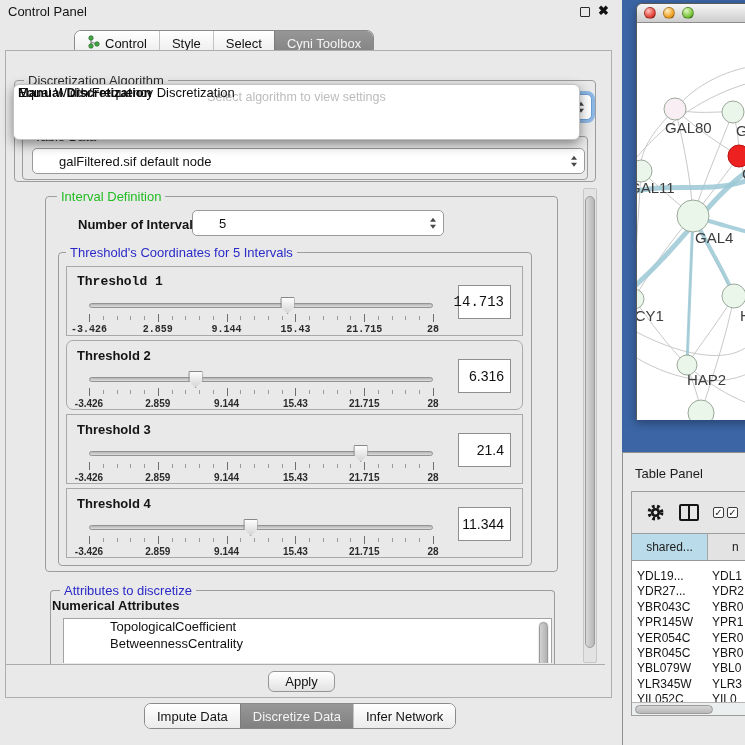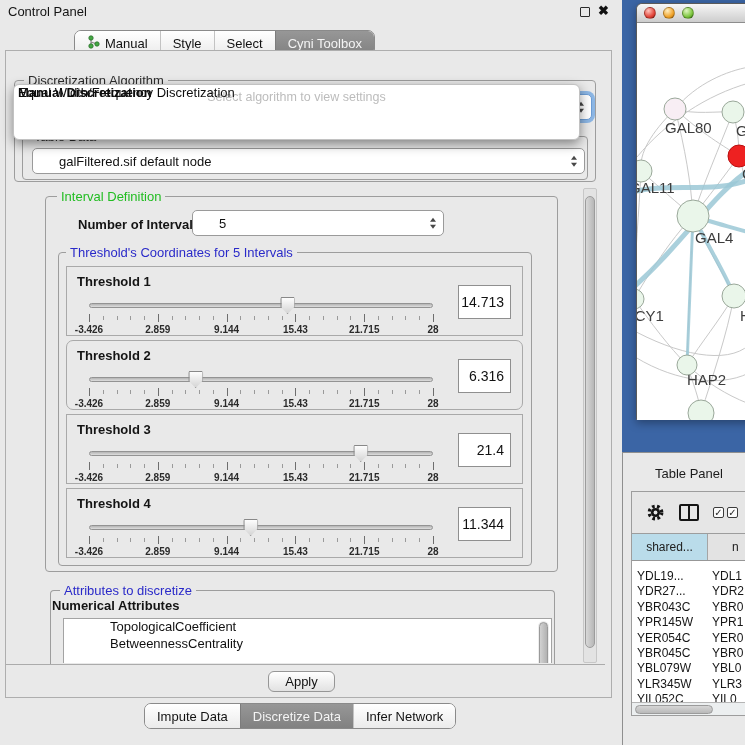--- a/index.html
+++ b/index.html
@@ -19,21 +19,21 @@
   .light { width:12px; height:12px; border-radius:50%; border:1px solid rgba(0,0,0,.25); }
   .light.red    { background:radial-gradient(circle at 35% 28%, #ffc5bd, #e2453a 62%, #8f1a10); }
   .light.yellow { background:radial-gradient(circle at 35% 28%, #ffeec0, #f0a32a 62%, #a5650a); }
   .light.green  { background:radial-gradient(circle at 35% 28%, #e0f6c0, #7cc53e 62%, #336e0f); }
   #net-canvas { position:absolute; left:0; top:19px; width:118px; height:397px; overflow:hidden; background:#fff; }
   #net-svg text { font-family:"Liberation Sans", sans-serif; font-size:15px; fill:#3d3d3d; }
 
   
   #table-win { left:622px; top:452px; width:123px; height:293px; background:#e9e9e9;
     border-left:1px solid #8f8f8f; border-top:1px solid #8f8f8f; }
-  #table-title { left:12px; top:13px; font-size:13px; color:#1c1c1c;margin-left:20px; }
+  #table-title { left:12px; top:13px; font-size:13px; color:#1c1c1c; }
   #browser-box { left:8px; top:38px; width:120px; height:225px; background:#e6e6e6; border:1px solid #9d9d9d; }
   #tbl-toolbar { position:absolute; left:0; top:0; right:0; height:40px; display:flex; align-items:center; gap:14px; padding-left:14px; }
   .colicon { width:20px; height:17px; border:2px solid #141414; border-radius:2px; position:relative; }
   .colicon::after { content:""; position:absolute; left:7px; top:0; bottom:0; width:2px; background:#141414; }
   .chk { width:11px; height:11px; border:1.5px solid #3c3c3c; border-radius:2px; font-size:10px;
     line-height:9px; text-align:center; color:#2a2a2a; background:#fbfbfb; }
   #tbl { position:absolute; left:0; top:41px; right:0; bottom:0; background:#fff; border-top:1px solid #9d9d9d; }
   .th-row { position:absolute; left:0; top:0; right:0; height:27px; display:flex; border-bottom:1px solid #979797; }
   .th { font-size:12px; color:#202020; display:flex; align-items:center; justify-content:center;
     border-right:1px solid #a5a5a5; overflow:hidden; white-space:nowrap; }
@@ -275,21 +275,21 @@
 
       <div class="seg">
         <span>
           <svg width="13" height="14" viewBox="0 0 13 14">
             <path d="M4,3 L4,11 M4,7 L10,9" stroke="#8a8a8a" stroke-width="1.2" fill="none"></path>
             <circle cx="4" cy="3" r="2.2" fill="#43a843" stroke="#2c702c" stroke-width="0.8"></circle>
             <circle cx="4" cy="11" r="2.2" fill="#43a843" stroke="#2c702c" stroke-width="0.8"></circle>
             <circle cx="10" cy="9" r="2.2" fill="#43a843" stroke="#2c702c" stroke-width="0.8"></circle>
           </svg>
         </span>
-        <span>Manual</span>
+        <span>Control</span>
       </div>
 
       <div class="seg">
 
         <span>Style</span>
       </div>
 
       <div class="seg">
 
         <span>Select</span>
@@ -343,21 +343,21 @@
         <div class="arr-up"></div>
         <div class="arr-dn"></div>
       </div>
   </div>
 
   <div class="group" style="left:58px; top:252px; width:474px; height:314px;"></div>
   <span class="gtitle blue" style="left:66px; top:245px;">Threshold's Coordinates for 5 Intervals</span>
 
   <div id="thr-container">
 
-      <div class="thr-panel" style="top: 266px;">
+      <div class="thr-panel" style="top: 266px; font-family: Liberation Mono, monospace;">
         <div class="thr-label">Threshold 1</div>
         <div class="thr-slider">
           <div class="track"></div>
           <div class="slider-thumb" style="left: 57.7197%;"></div>
           <div class="slider-ticks">
             <span class="tick major" style="left: 0%;"></span>
             <span class="tick" style="left: 4%;"></span>
             <span class="tick" style="left: 8%;"></span>
             <span class="tick" style="left: 12%;"></span>
             <span class="tick" style="left: 16%;"></span>

